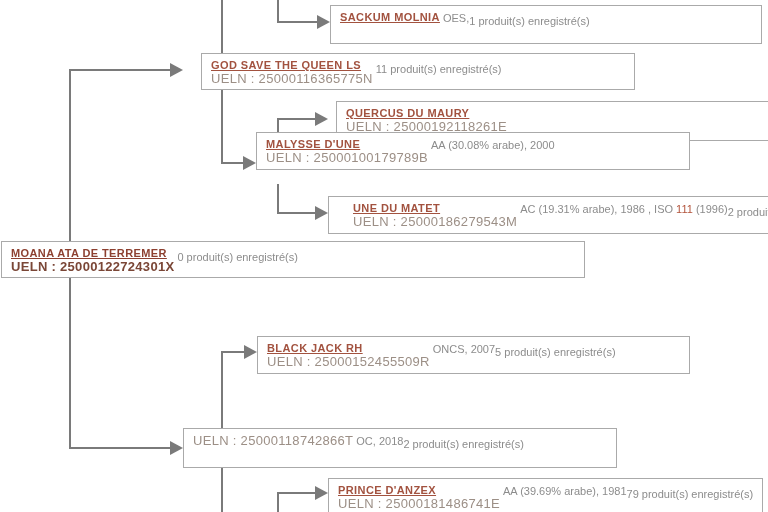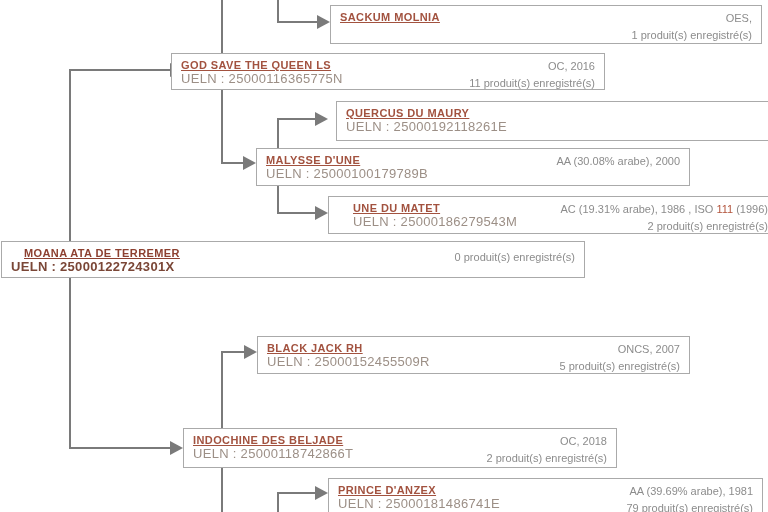--- a/index.html
+++ b/index.html
@@ -36,36 +36,36 @@
   .ncol{display:flex;flex-direction:column;flex:0 0 auto;}
   .hname{
     font-size:11px;font-weight:bold;letter-spacing:.4px;
     color:#a2523f;text-decoration:underline;
     white-space:nowrap;line-height:13px;cursor:pointer;
   }
   .ueln{
     font-size:13px;letter-spacing:.3px;color:#9c8f86;
     white-space:nowrap;line-height:11px;margin-top:1px;
   }
-  .icol{display:flex;flex-direction:column;flex:1 1 auto;min-width:0;text-align:right;}
+  .icol{display:flex;flex-direction:row;flex:1 1 auto;min-width:0;text-align:right;}
   .l1,.l2{
     font-size:11px;color:#8c8c8c;line-height:14px;white-space:nowrap;
   }
   .l2{margin-top:3px;}
   .hl{color:#b2533b;}
 
   
-  .root .hname{color:#8d4030;font-weight:bold;margin-left:13px;}
+  .root .hname{color:#8d4030;font-weight:bold;}
   .root .ueln{color:#7a4636;font-weight:bold;}
 
   
   .box-sackum   {left:330px;top:5px;  width:412px;height:27px;}
-  .box-godsave  {left:171px;top:53px; width:414px;height:25px;}
+  .box-godsave  {left:201px;top:53px; width:414px;height:25px;}
   .box-quercus  {left:336px;top:101px;width:415px;height:28px;}
-  .box-malysse  {left:256px;top:148px;width:414px;height:26px;}
+  .box-malysse  {left:256px;top:132px;width:414px;height:26px;}
   .box-une      {left:328px;top:196px;width:415px;height:26px;padding-left:24px;}
   .box-moana    {left:1px;  top:241px;width:564px;height:25px;}
   .box-blackjack{left:257px;top:336px;width:413px;height:26px;}
   .box-indochine{left:183px;top:428px;width:414px;height:28px;}
   .box-prince   {left:328px;top:478px;width:415px;height:30px;}
 </style>
 </head>
 <body>
 
 <div id="stage">
@@ -112,21 +112,20 @@
       <div class="l2">1 produit(s) enregistré(s)</div>
     </div>
   </div>
 
   <div class="pbox box-godsave">
     <div class="ncol">
       <a class="hname">GOD SAVE THE QUEEN LS</a>
       <div class="ueln">UELN : 25000116365775N</div>
     </div>
     <div class="icol">
-      <div class="l1"><span>OC, 2016</span><span class="hl"></span><span></span></div>
       <div class="l2">11 produit(s) enregistré(s)</div>
     </div>
   </div>
 
   <div class="pbox box-quercus">
     <div class="ncol">
       <a class="hname">QUERCUS DU MAURY</a>
       <div class="ueln">UELN : 25000192118261E</div>
     </div>
   </div>
@@ -168,21 +167,20 @@
       <div class="ueln">UELN : 25000152455509R</div>
     </div>
     <div class="icol">
       <div class="l1"><span>ONCS, 2007</span><span class="hl"></span><span></span></div>
       <div class="l2">5 produit(s) enregistré(s)</div>
     </div>
   </div>
 
   <div class="pbox box-indochine">
     <div class="ncol">
-      <a class="hname">INDOCHINE DES BELJADE</a>
       <div class="ueln">UELN : 25000118742866T</div>
     </div>
     <div class="icol">
       <div class="l1"><span>OC, 2018</span><span class="hl"></span><span></span></div>
       <div class="l2">2 produit(s) enregistré(s)</div>
     </div>
   </div>
 
   <div class="pbox box-prince">
     <div class="ncol">

